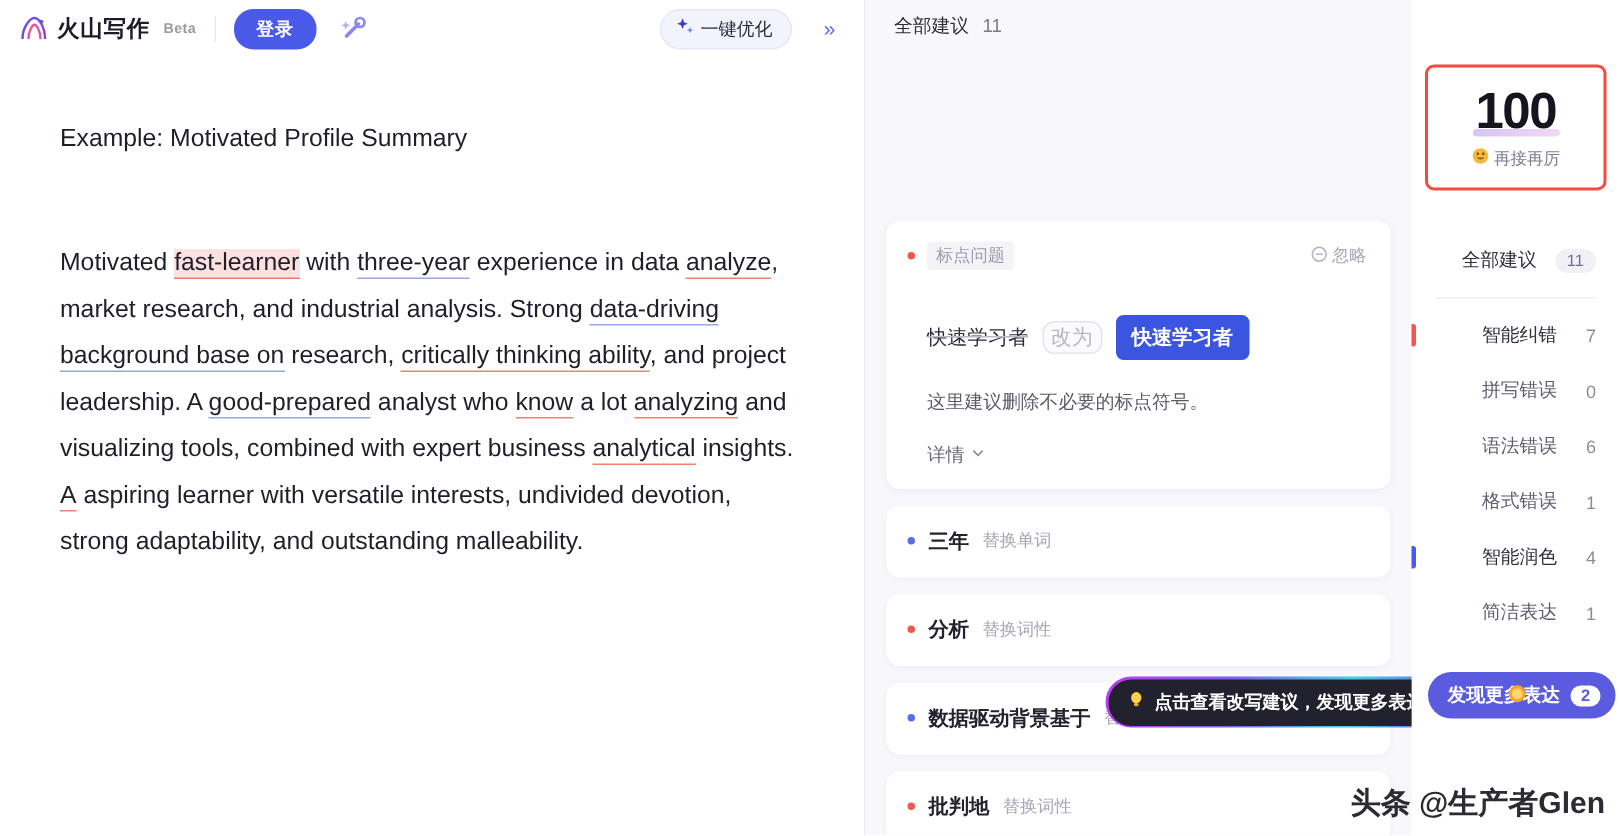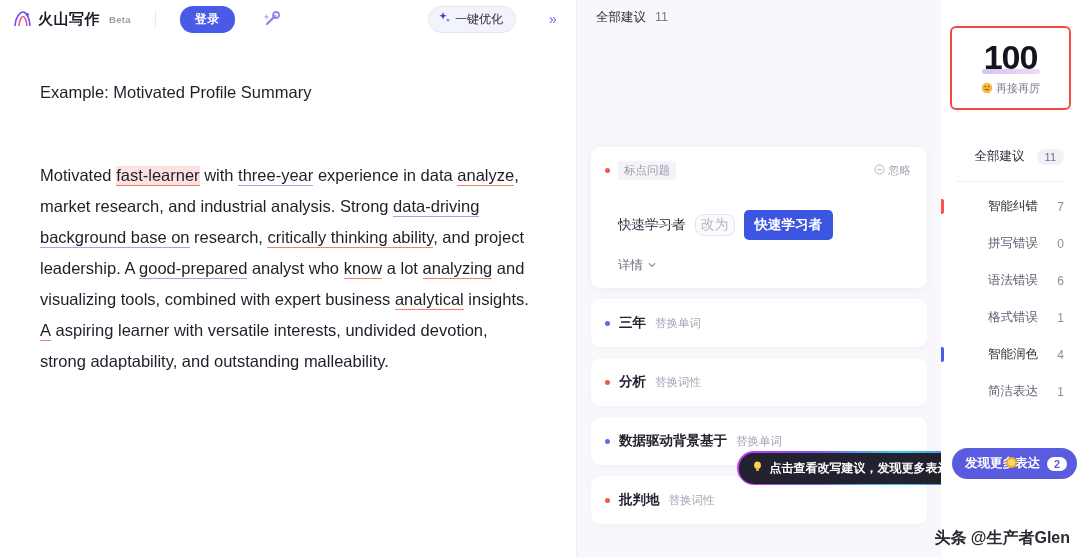--- a/index.html
+++ b/index.html
@@ -16,21 +16,21 @@
     width: 577px; height: 557px;
     background: #ffffff;
     position: relative;
     display: flex; flex-direction: column;
     border-right: 1px solid #ececf2;
   }
   .editor-header {
     height: 38px; flex: 0 0 38px;
     display: flex; align-items: center;
     padding: 0 10px 0 12px;
-    gap: 24px;
+    gap: 12px;
     background: #ffffff;
   }
   .brand { display: flex; align-items: center; gap: 5px; }
   .brand-mark { width: 21px; height: 21px; position: relative; }
   .brand-name {
     font-size: 15px; font-weight: bold; color: #1c1c28;
     letter-spacing: .5px;
   }
   .beta-badge {
     font-size: 9.5px; color: #9a9aa8; font-weight: bold;
@@ -187,21 +187,21 @@
 
   
   .score-pane {
     width: 139px; height: 557px;
     background: #ffffff;
     position: relative;
     display: flex; flex-direction: column;
     align-items: center;
   }
   .score-box {
-    margin-top: 26px;
+    margin-top: 43px;
     width: 121px; height: 84px;
     border: 2.5px solid #f24b3f;
     border-radius: 6px;
     display: flex; flex-direction: column;
     align-items: center; justify-content: center;
     background: #fff;
   }
   .score-num {
     font-size: 34px; font-weight: bold; color: #15151f;
     letter-spacing: -1px; line-height: 1;
@@ -258,21 +258,21 @@
     border-radius: 9px; font-size: 11px;
     padding: 1px 7px; font-weight: bold;
   }
   .discover-emoji {
     position: absolute; left: 52px; top: 7px;
     font-size: 14px;
   }
 
   .watermark {
     position: absolute; right: 10px; bottom: 8px;
-    font-size: 16px; font-weight: bold; color: #2b2b33;
+    font-size: 20px; font-weight: bold; color: #2b2b33;
     letter-spacing: 0px; white-space: nowrap;
     z-index: 50;
   }
 </style>
 </head>
 <body>
 
 <div class="app">
 
   <div class="editor-pane">
@@ -339,20 +339,21 @@
               </svg>
             </span>
             <span>忽略</span>
           </span>
         </div>
         <div class="card-replace-row">
           <span class="orig-text">快速学习者</span>
           <span class="arrow-pill">改为</span>
           <span class="new-chip">快速学习者</span>
         </div>
+        <div class="card-explain">这里建议删除不必要的标点符号。</div>
         <div class="card-detail">
           <span>详情</span>
           <span>
             <svg width="10" height="10" viewBox="0 0 10 10">
               <path d="M2.2 3.7 L5 6.5 L7.8 3.7" fill="none" stroke="#8a8a9c" stroke-width="1.1" stroke-linecap="round"></path>
             </svg>
           </span>
         </div>
       </div>
 

